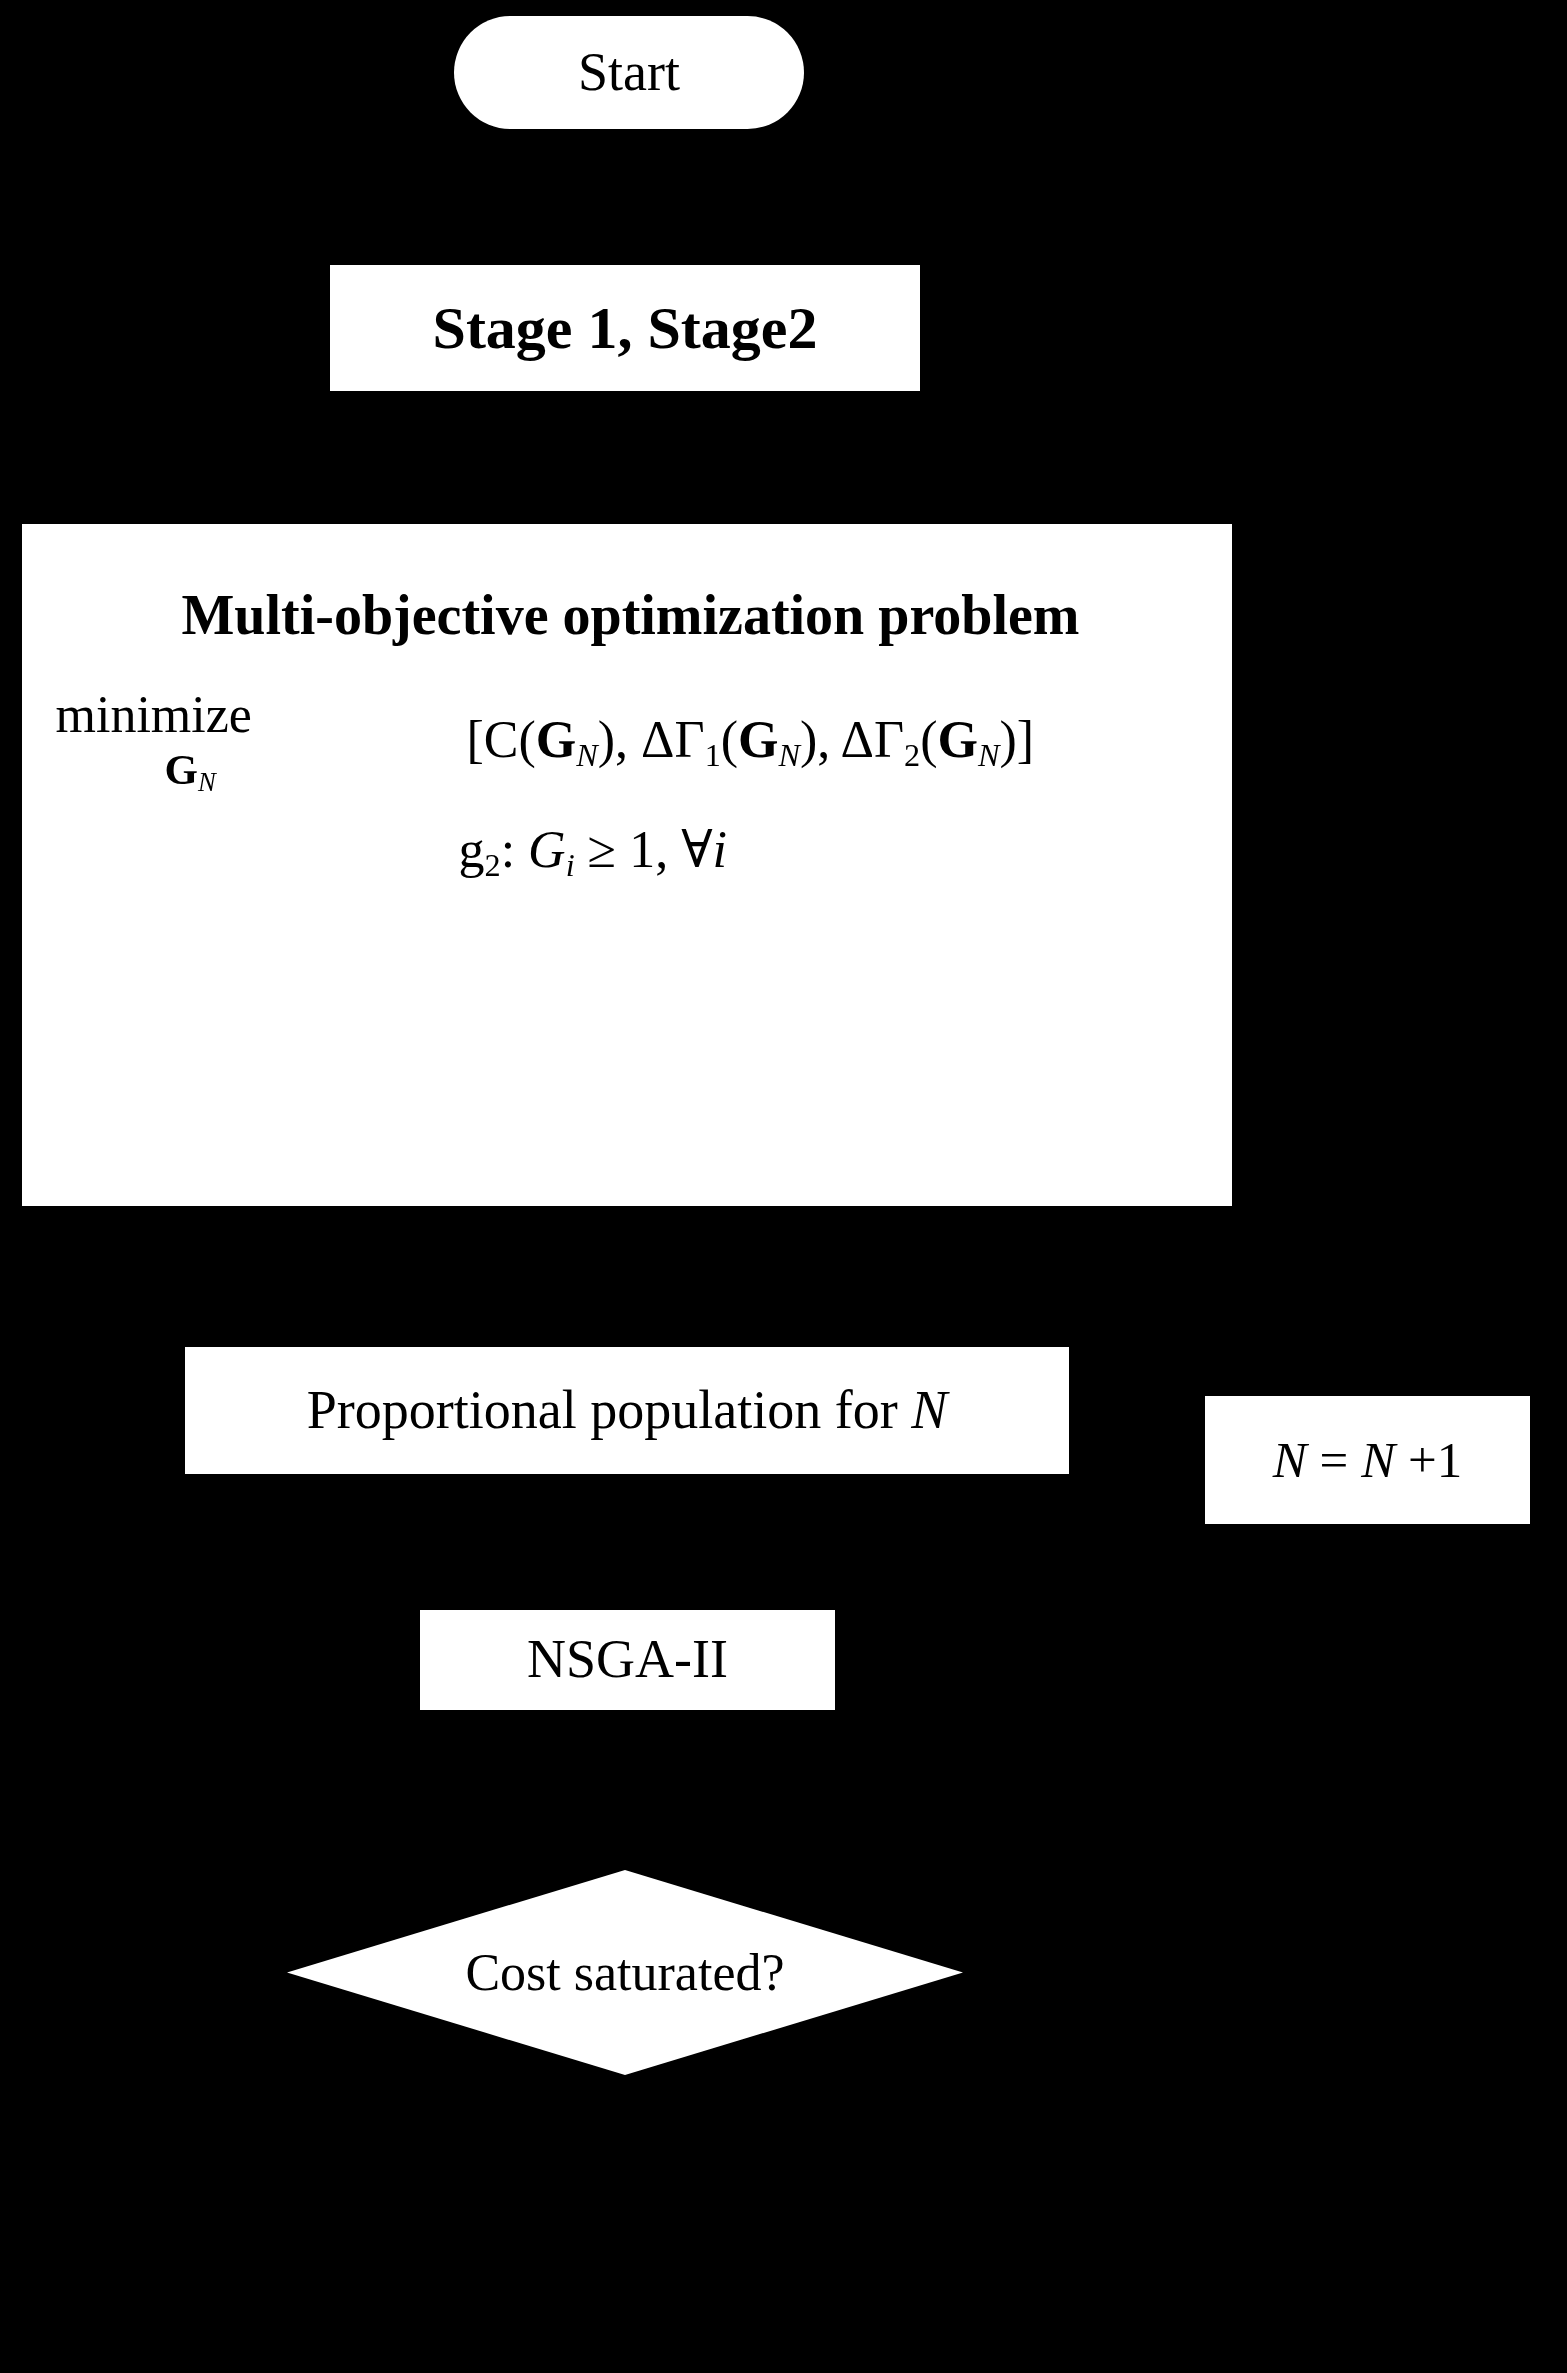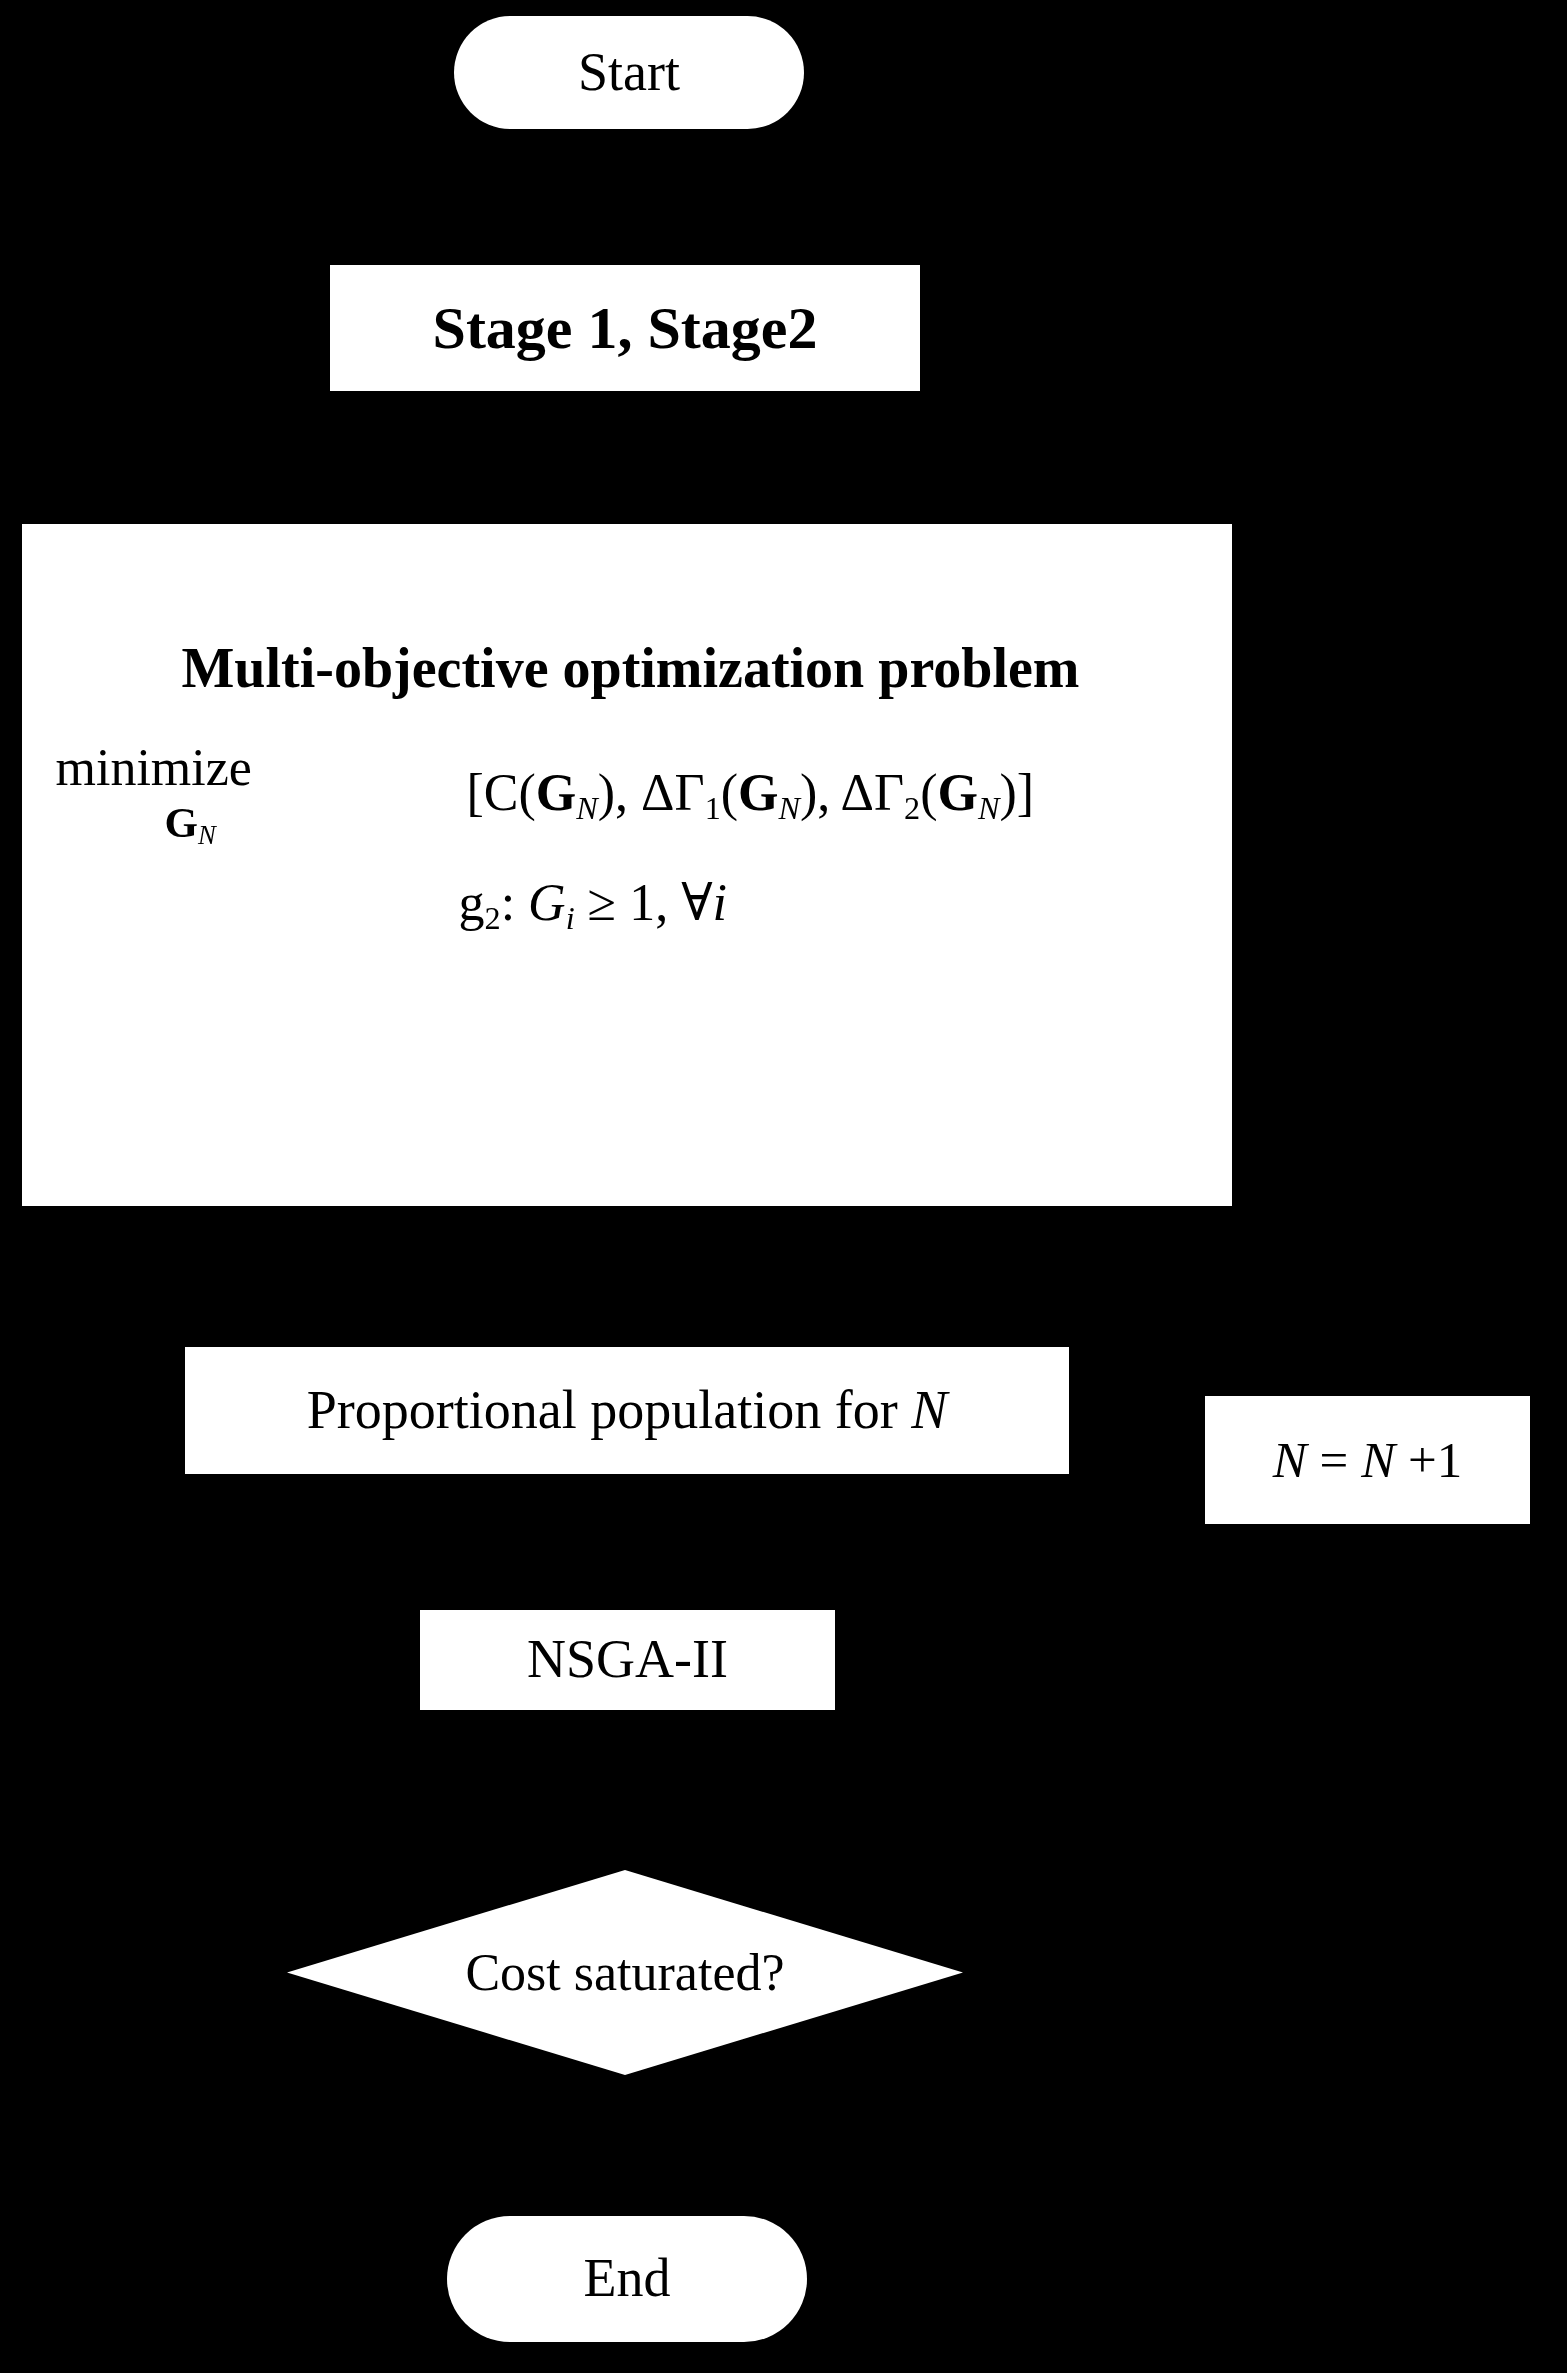--- a/index.html
+++ b/index.html
@@ -32,21 +32,21 @@
     clip-path: polygon(0% 50%, 50% 0%, 100% 50%, 50% 100%);
     font-size: 52px;
   }
   .end     { left: 447px;  top: 2216px; width: 360px; height: 126px; font-size: 54px; }
 
   
   .mop {
     left: 21.5px; top: 524px; width: 1210px; height: 682px;
     display: block;
     box-sizing: border-box;
-    padding: 114px 26px 0 34px;
+    padding: 61px 26px 0 34px;
     font-size: 52px;
     text-align: left;
   }
   .mop-title {
     text-align: center;
     font-weight: bold;
     font-size: 56px;
     margin: 0 0 39px 0;
   }
   .mop-row { display: flex; align-items: center; margin-bottom: 22.5px; gap: 8px; }
@@ -116,18 +116,15 @@
   </div>
 
   <div class="node nsga">
     <span>NSGA-II</span>
   </div>
 
   <div class="node diamond">
     <span>Cost saturated?</span>
   </div>
 
-  <div class="node terminator end">
-    <span>End</span>
-  </div>
 
 </div>
 
 
 </body></html>

